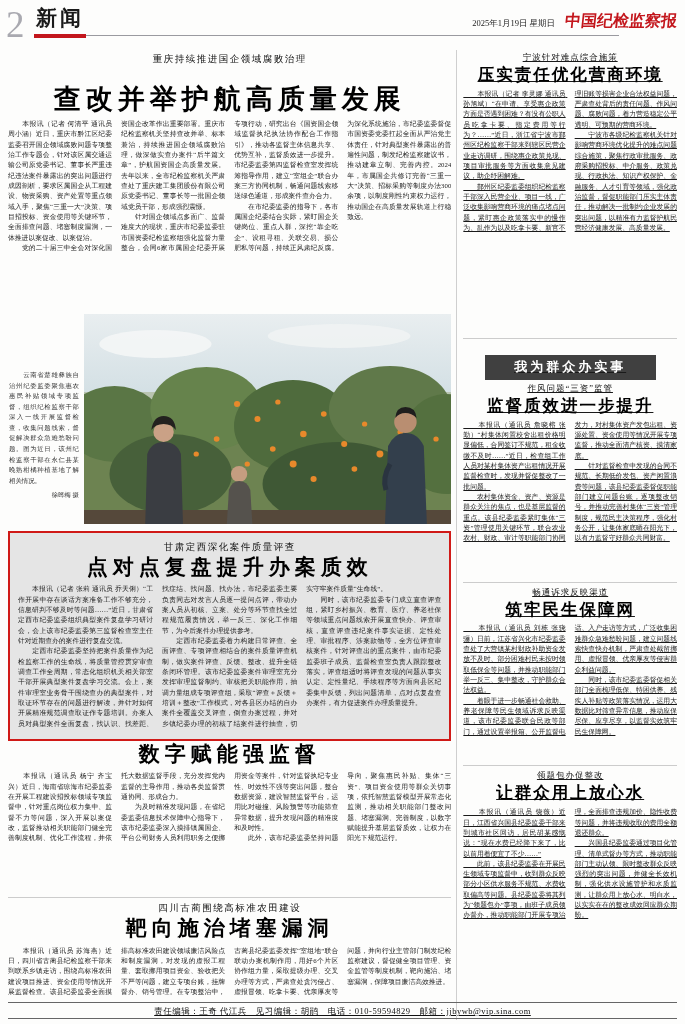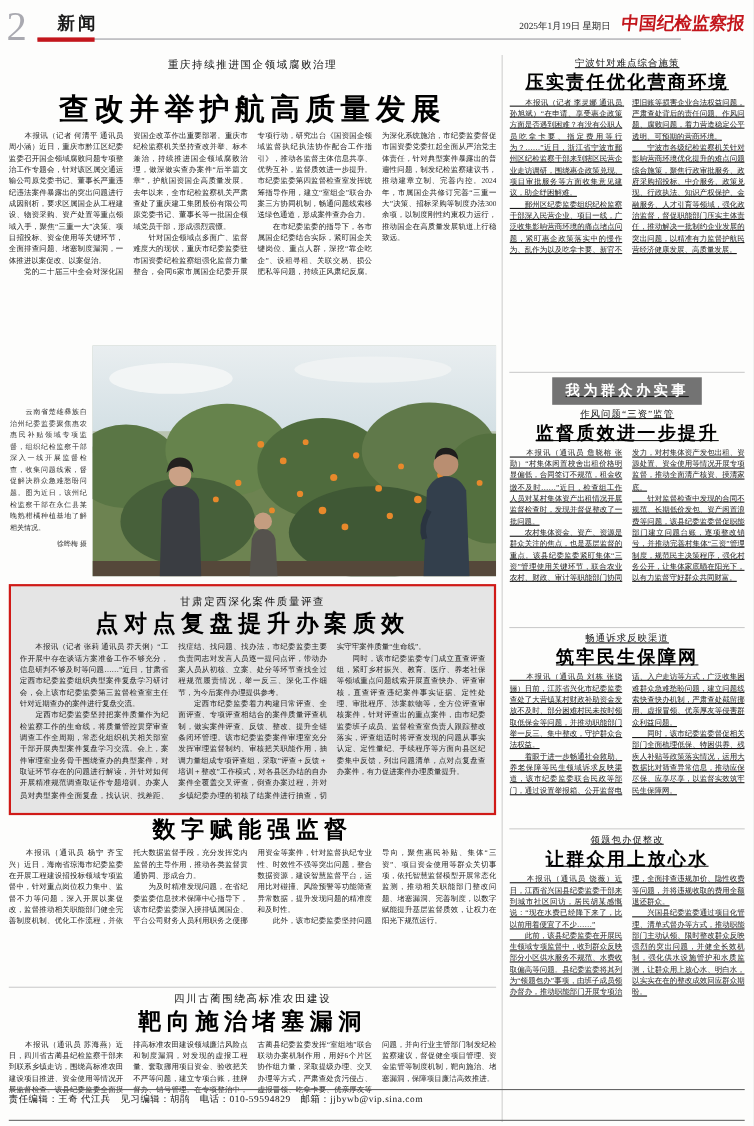--- a/index.html
+++ b/index.html
@@ -7,21 +7,21 @@
   .page {
     width:685px; height:1024px; margin:0 auto; background:#fdfdfc;
     font-family:"Liberation Serif","DejaVu Serif",serif; color:#1a1a1a;
     position:relative; overflow:hidden;
   }
   
   .hdr { display:flex; align-items:flex-start; padding:6px 8px 0 6px; height:46px; }
   .pageno { font-size:37px; line-height:38px; color:#a9a9b0; font-weight:400; width:28px; }
   .hdr-main { flex:1; position:relative; }
   .hdr-top { display:flex; align-items:flex-end; height:26px; }
-  .section { font-size:16px; font-weight:bold; letter-spacing:3px; margin-left:18px; }
+  .section { font-size:21px; font-weight:bold; letter-spacing:3px; margin-left:2px; }
   .spacer { flex:1; }
   .date { font-size:8.5px; color:#222; margin-right:10px; padding-bottom:2px; white-space:nowrap; }
   .masthead { font-size:16px; font-weight:bold; color:#c3161c; transform:skewX(-6deg);
               letter-spacing:0px; white-space:nowrap; padding-bottom:0px; }
   .hdr-rule { position:relative; border-top:1.5px solid #9a9aa0; margin-top:3px; margin-right:58px; }
   .red-seg { position:absolute; left:0; top:-2.5px; width:52px; height:4px; background:#c3161c; }
   
   .content { display:flex; padding:4px 8px 0 8px; }
   .colL { width:444px; }
   .colR { width:221px; margin-left:5px; padding-left:6px; border-left:1px solid #cfcfcf;text-decoration:underline; }
@@ -50,26 +50,26 @@
   .photo-row { display:flex; margin:5px 0 2px; }
   .caption-box { width:76px; padding:56px 5px 0 1px; font-size:6.4px; line-height:1.65;
                  color:#333; text-align:justify; }
   .credit { text-align:right; margin-top:4px; font-size:6.4px; color:#333; }
   .photo { flex:1; height:210px; background:#cdd6cf; position:relative; overflow:hidden; }
   .photo svg { display:block; width:100%; height:100%; }
   
   .red-box { border:2.5px solid #d01a17; padding:5px 8px 7px; margin-top:7px; background:#e5e5e5; }
   .div-h { border-top:1px solid #cccccc; margin:6px 0 4px; }
   
-  .banner { background:#737373; color:#fff; width:136px; margin:4px auto 3px; text-align:center;
+  .banner { background:#404040; color:#fff; width:171px; margin:16px auto 3px; text-align:center;
             font-weight:bold; font-size:13px; letter-spacing:3px; padding:3px 0 4px; }
   
   .footer { position:absolute; left:8px; right:8px; bottom:5px; border-top:1px solid #666;
-            border-bottom:1px solid #666; padding:3px 0 12px; text-align:left;
-            font-size:8.5px; color:#111; letter-spacing:0.5px; }
+            border-bottom:1px solid #666; padding:3px 0 0; text-align:center;
+            font-size:8.5px; color:#111; letter-spacing:0.5px;text-decoration:underline; }
 </style>
 </head>
 <body>
 
 <div class="page">
 
   <div class="hdr">
     <span class="pageno">2</span>
     <div class="hdr-main">
       <div class="hdr-top">

